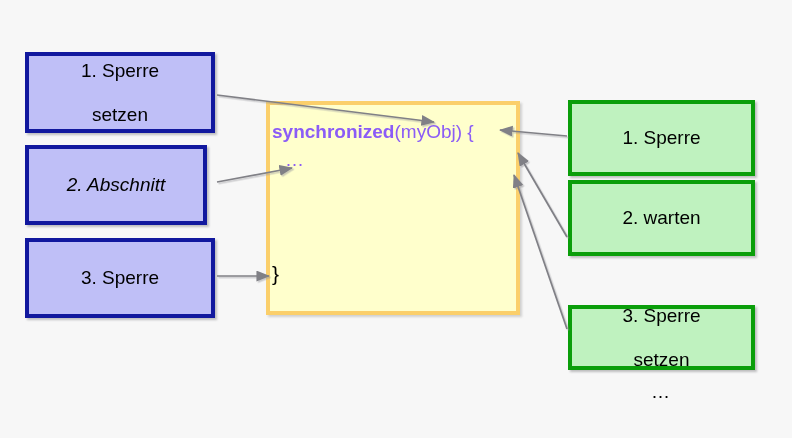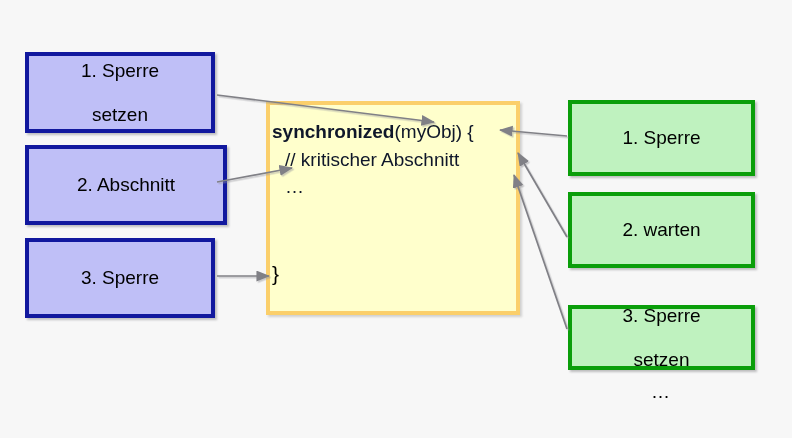--- a/index.html
+++ b/index.html
@@ -46,21 +46,21 @@
     z-index:2;
     filter:drop-shadow(2px 2px 1px rgba(150,150,150,0.4));
   }
   .code-text{
     position:absolute;
     left:272px;
     top:118px;
     width:250px;
     font-size:19px;
     line-height:1.45;
-    color:#0f172a;
+    color:#8b5cf6;
     z-index:4;
     white-space:nowrap;
   }
   .code-line{display:block;}
   .kw{font-weight:bold;}
   .indent{padding-left:13px;}
   .code-close{
     position:absolute;
     left:272px;
     top:262px;
@@ -81,43 +81,42 @@
 </style>
 </head>
 <body>
 
 <div id="stage">
 
   <div class="code-box" style="left:266px;top:101px;width:254px;height:214px;"></div>
 
   <div class="code-text">
     <span class="code-line"><span class="kw">synchronized</span><span>(myObj) {</span></span>
-    <span class="code-line indent">// kritischer Abschnitt</span>
     <span class="code-line indent">…</span>
   </div>
   <div class="code-close">}</div>
 
   <div class="box box-blue" style="left:25px;top:52px;width:190px;height:81px;">
     <span class="line">1. Sperre</span>
     <span class="line">setzen</span>
   </div>
 
-  <div class="box box-blue" style="left:25px;top:145px;width:202px;height:80px;">
+  <div class="box box-blue" style="left:25px;top:145px;width:182px;height:80px;font-style:italic;">
     <span class="line">2. Abschnitt</span>
   </div>
 
   <div class="box box-blue" style="left:25px;top:238px;width:190px;height:80px;">
     <span class="line">3. Sperre</span>
   </div>
 
   <div class="box box-green" style="left:568px;top:100px;width:187px;height:76px;">
     <span class="line">1. Sperre</span>
   </div>
 
-  <div class="box box-green" style="left:568px;top:192px;width:187px;height:76px;">
+  <div class="box box-green" style="left:568px;top:180px;width:187px;height:76px;">
     <span class="line">2. warten</span>
   </div>
 
   <div class="box box-green" style="left:568px;top:305px;width:187px;height:65px;">
     <span class="line">3. Sperre</span>
     <span class="line">setzen</span>
   </div>
 
   <div class="ellipsis" style="left:651px;top:381px;">…</div>
 

